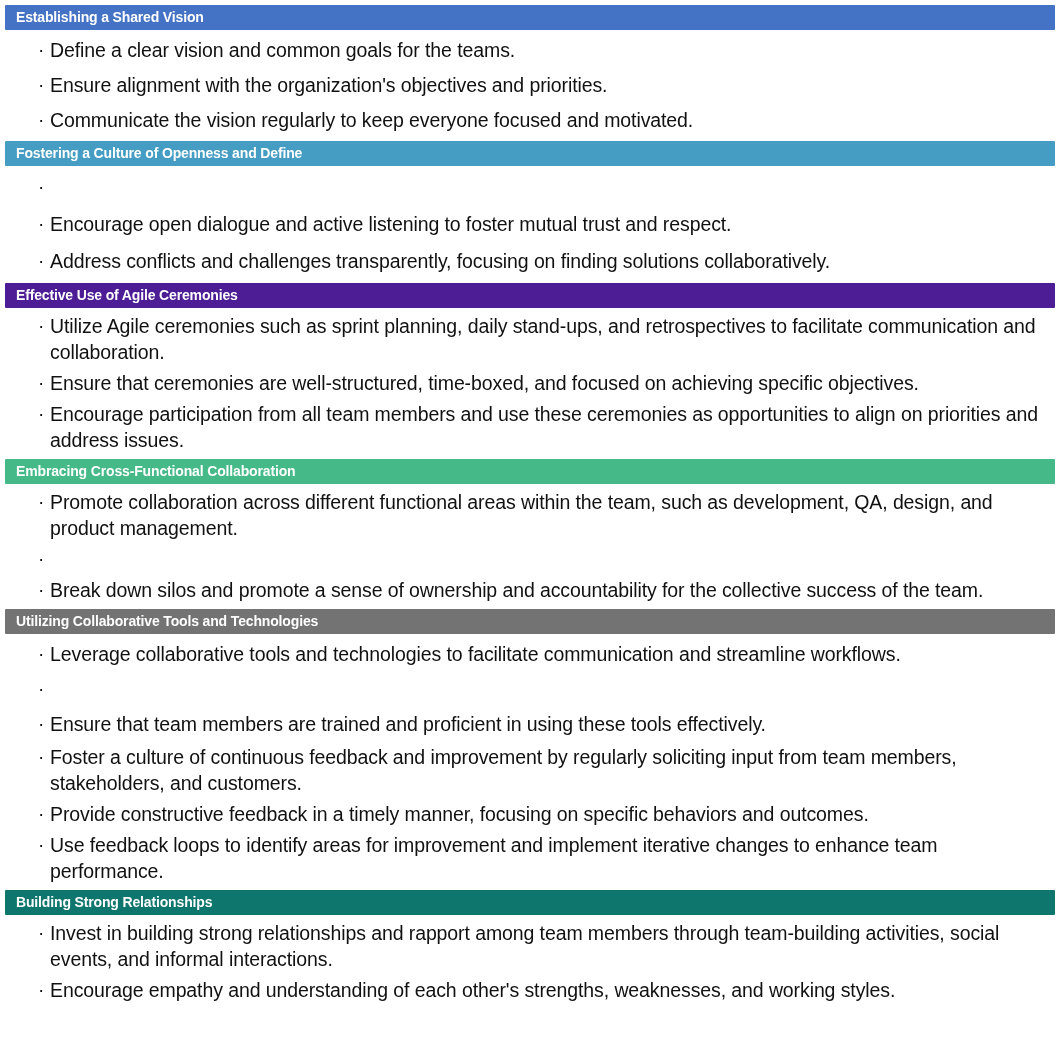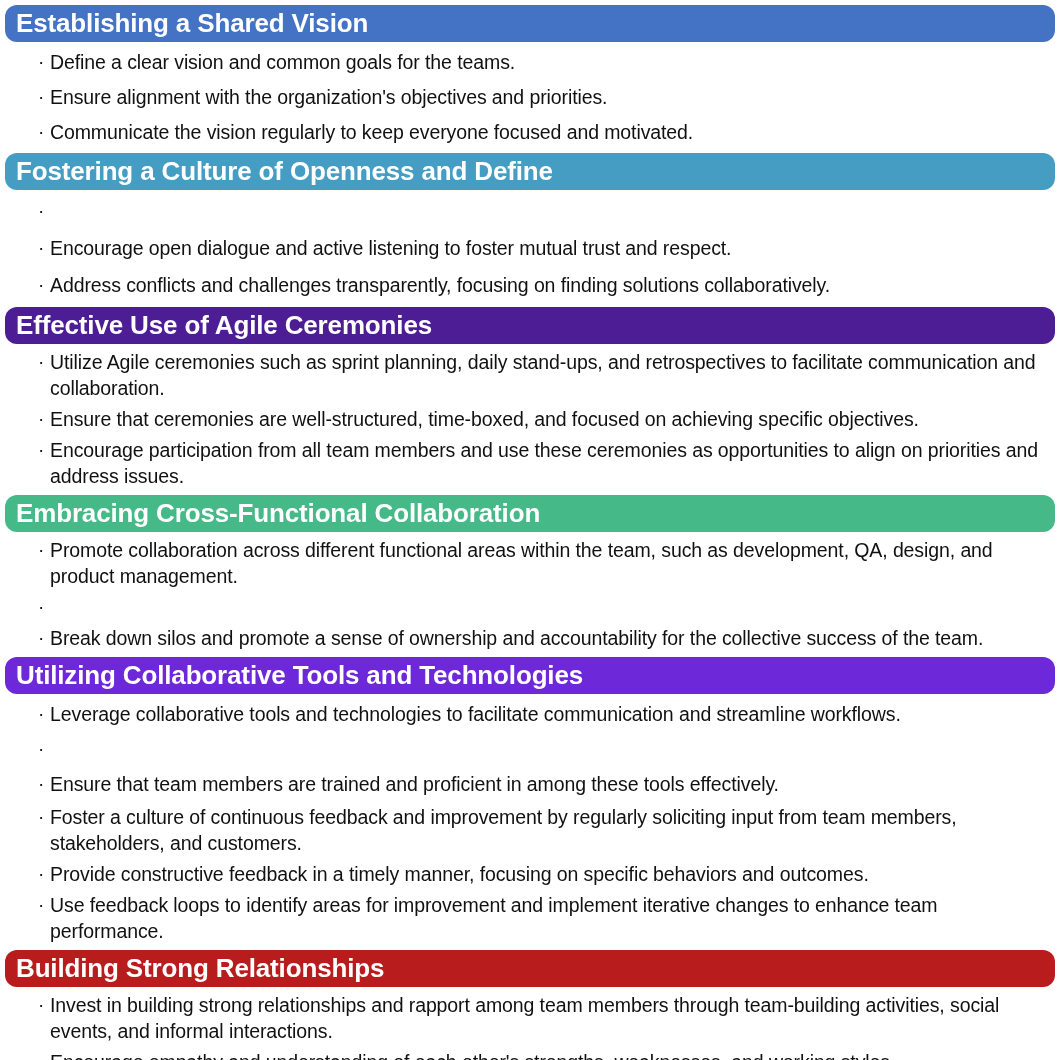--- a/index.html
+++ b/index.html
@@ -20,23 +20,23 @@
     height: 1060px;
     box-sizing: border-box;
     padding: 5px 5px 0 5px;
   }
 
   .section {
     width: 100%;
   }
 
   .section-header {
-    border-radius: 12px;
+    border-radius: 1px;
     color: #ffffff;
-    font-size: 26px;
+    font-size: 14px;
     font-weight: bold;
     line-height: 1;
     padding: 5px 0 6px 11px;
     letter-spacing: -0.15px;
     box-sizing: border-box;
     margin-bottom: 2px;
   }
 
   .bullet-list {
     margin: 0;
@@ -153,53 +153,53 @@
         <li class="bullet-item">
           <span class="bullet-mark">·</span>
         </li>
         <li class="bullet-item">
           <span class="bullet-mark">·</span>
           <span class="bullet-text">Break down silos and promote a sense of ownership and accountability for the collective success of the team.</span>
         </li>
       </ul>
     </div>
     <div class="section" data-index="4">
-      <div class="section-header" style="background: #6d28d9;">Utilizing Collaborative Tools and Technologies</div>
+      <div class="section-header" style="background: #737373;">Utilizing Collaborative Tools and Technologies</div>
       <ul class="bullet-list">
         <li class="bullet-item">
           <span class="bullet-mark">·</span>
           <span class="bullet-text">Leverage collaborative tools and technologies to facilitate communication and streamline workflows.</span>
         </li>
         <li class="bullet-item">
           <span class="bullet-mark">·</span>
         </li>
         <li class="bullet-item">
           <span class="bullet-mark">·</span>
-          <span class="bullet-text">Ensure that team members are trained and proficient in among these tools effectively.</span>
+          <span class="bullet-text">Ensure that team members are trained and proficient in using these tools effectively.</span>
         </li>
       </ul>
     </div>
     <div class="section" data-index="5">
       <ul class="bullet-list">
         <li class="bullet-item">
           <span class="bullet-mark">·</span>
           <span class="bullet-text">Foster a culture of continuous feedback and improvement by regularly soliciting input from team members, stakeholders, and customers.</span>
         </li>
         <li class="bullet-item">
           <span class="bullet-mark">·</span>
           <span class="bullet-text">Provide constructive feedback in a timely manner, focusing on specific behaviors and outcomes.</span>
         </li>
         <li class="bullet-item">
           <span class="bullet-mark">·</span>
           <span class="bullet-text">Use feedback loops to identify areas for improvement and implement iterative changes to enhance team performance.</span>
         </li>
       </ul>
     </div>
     <div class="section" data-index="6">
-      <div class="section-header" style="background: #b91c1c;">Building Strong Relationships</div>
+      <div class="section-header" style="background: #0f766e;">Building Strong Relationships</div>
       <ul class="bullet-list">
         <li class="bullet-item">
           <span class="bullet-mark">·</span>
           <span class="bullet-text">Invest in building strong relationships and rapport among team members through team-building activities, social events, and informal interactions.</span>
         </li>
         <li class="bullet-item">
           <span class="bullet-mark">·</span>
           <span class="bullet-text">Encourage empathy and understanding of each other's strengths, weaknesses, and working styles.</span>
         </li>
       </ul>

